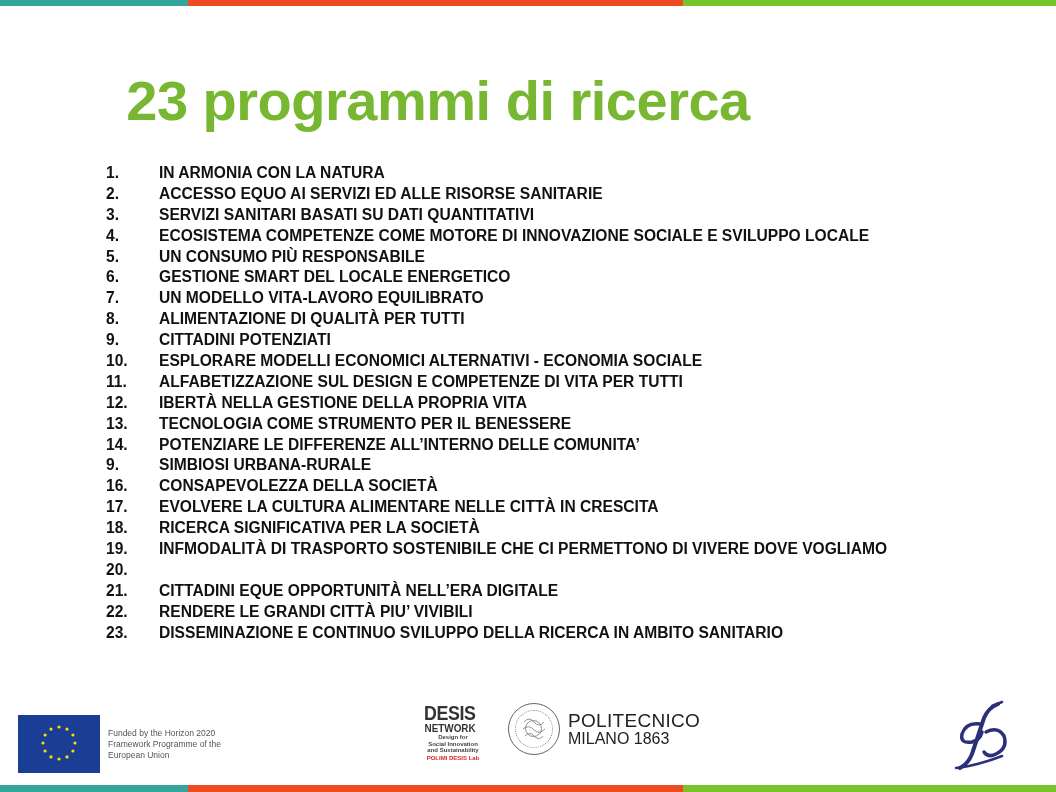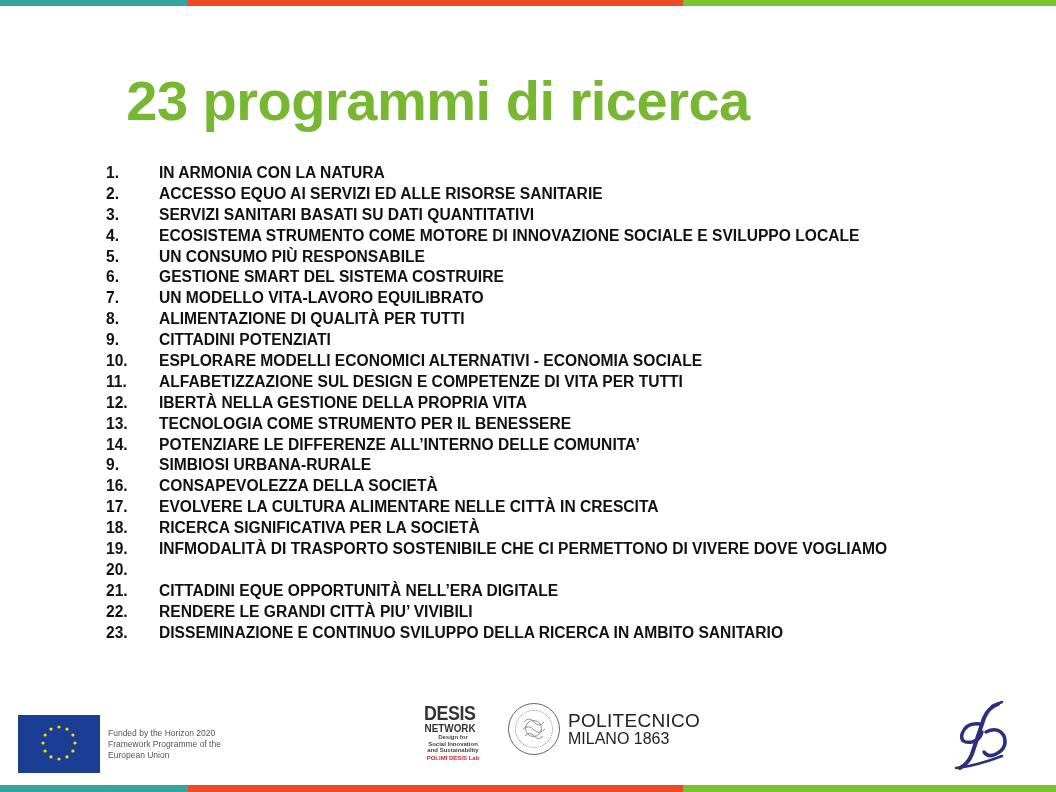--- a/index.html
+++ b/index.html
@@ -70,29 +70,29 @@
   <li>
       <span class="num">2.</span>
       <span class="txt">ACCESSO EQUO AI SERVIZI ED ALLE RISORSE SANITARIE</span>
     </li>
   <li>
       <span class="num">3.</span>
       <span class="txt">SERVIZI SANITARI BASATI SU DATI QUANTITATIVI</span>
     </li>
   <li>
       <span class="num">4.</span>
-      <span class="txt">ECOSISTEMA STRUMENTO COME MOTORE DI INNOVAZIONE SOCIALE E SVILUPPO LOCALE</span>
+      <span class="txt">ECOSISTEMA COMPETENZE COME MOTORE DI INNOVAZIONE SOCIALE E SVILUPPO LOCALE</span>
     </li>
   <li>
       <span class="num">5.</span>
       <span class="txt">UN CONSUMO PIÙ RESPONSABILE</span>
     </li>
   <li>
       <span class="num">6.</span>
-      <span class="txt">GESTIONE SMART DEL SISTEMA COSTRUIRE</span>
+      <span class="txt">GESTIONE SMART DEL LOCALE ENERGETICO</span>
     </li>
   <li>
       <span class="num">7.</span>
       <span class="txt">UN MODELLO VITA-LAVORO EQUILIBRATO</span>
     </li>
   <li>
       <span class="num">8.</span>
       <span class="txt">ALIMENTAZIONE DI QUALITÀ PER TUTTI</span>
     </li>
   <li>

